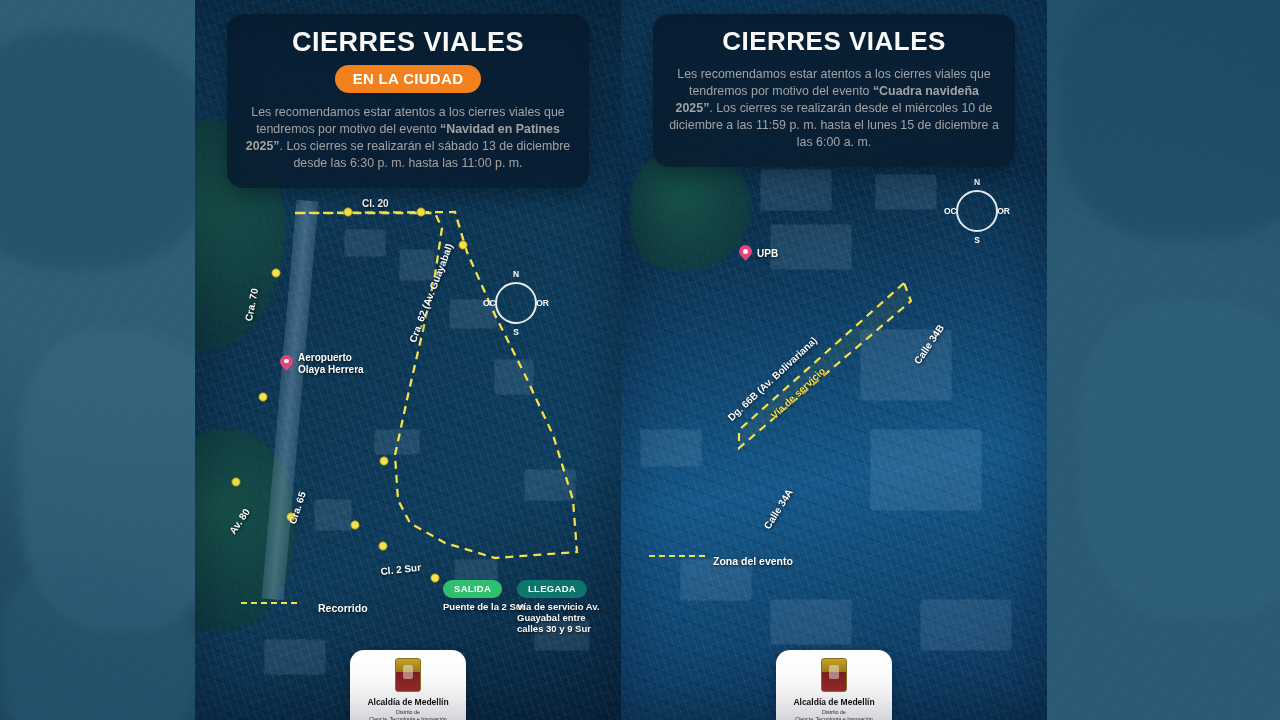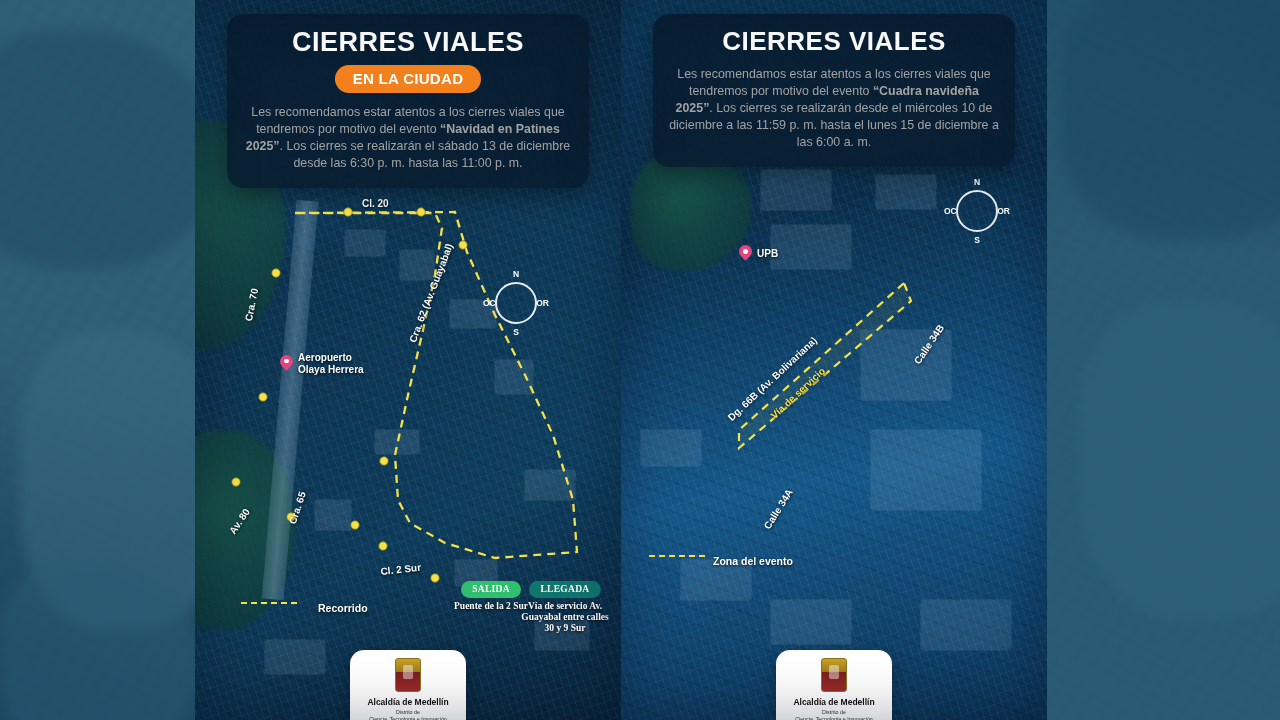--- a/index.html
+++ b/index.html
@@ -163,21 +163,21 @@
     position: absolute; display: flex; gap: 8px;
   }
   .legend .dash {
     width: 56px; height: 0; border-top: 2.5px dashed #f5e14a;
   }
   .legend .lbl {
     color: #fff; font-size: 10.5px; font-weight: bold;
     text-shadow: 0 1px 3px rgba(0,0,0,.8);
   }
 
-  .endpoint { position: absolute; width: 96px; text-align: center; font-family: Liberation Serif, serif; }
+  .endpoint { position: absolute; width: 96px; text-align: left; }
   .endpoint .chip {
     display: inline-block; border-radius: 999px; color: #fff;
     font-size: 9.5px; font-weight: bold; padding: 3px 11px 3.5px;
     letter-spacing: .3px;
   }
   .chip-salida { background: #2fbf6e; }
   .chip-llegada { background: #0f766e; }
   .endpoint .sub {
     margin-top: 3px; color: #fff; font-size: 9.5px; font-weight: bold;
     line-height: 1.2; text-shadow: 0 1px 3px rgba(0,0,0,.85);

